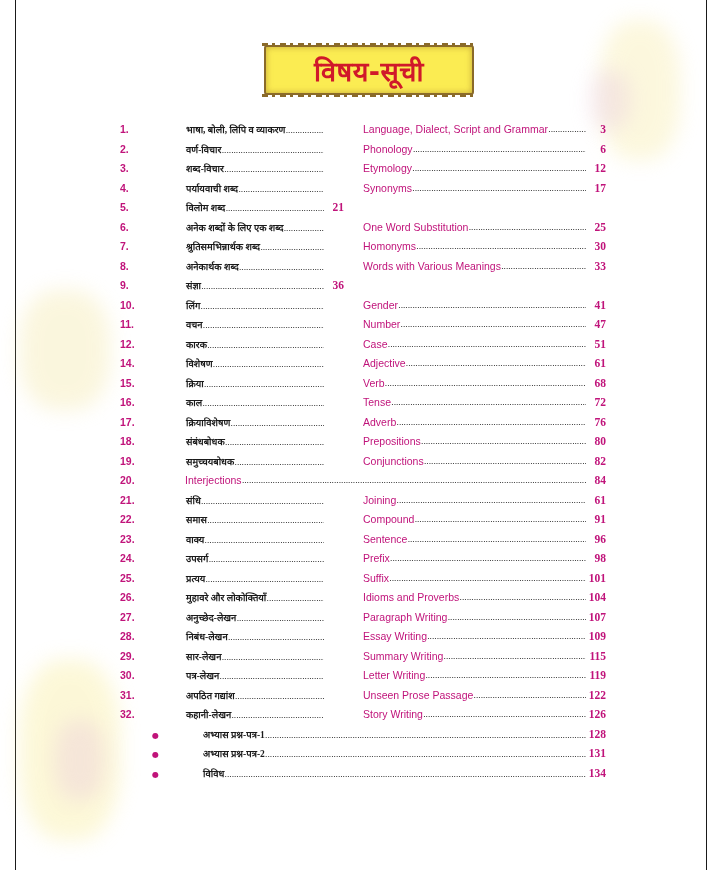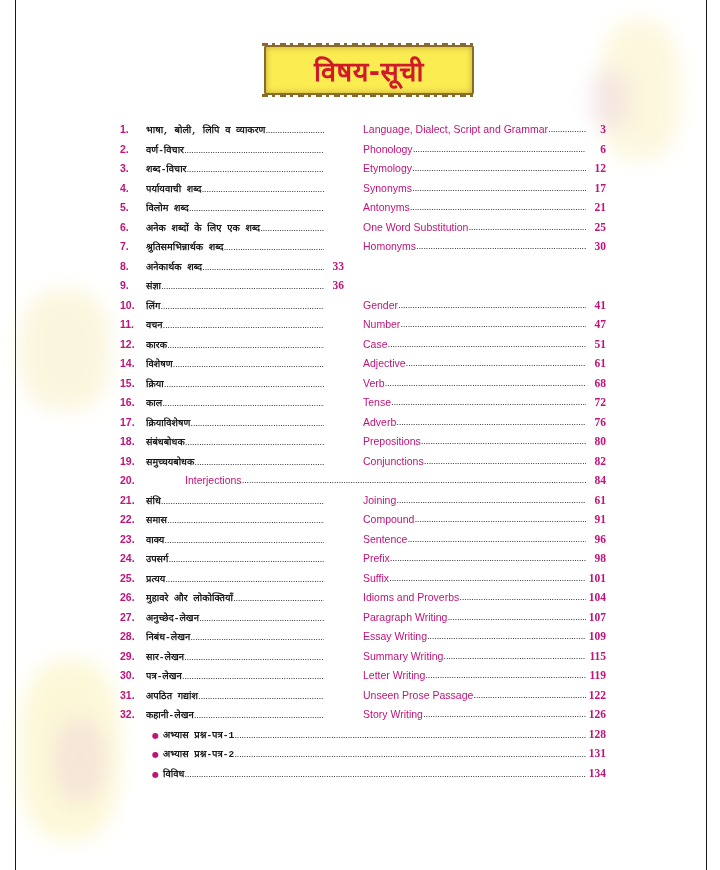--- a/index.html
+++ b/index.html
@@ -35,21 +35,21 @@
     position: absolute; left: 120px; top: 120px; width: 486px;
   }
   .row {
     display: flex; align-items: baseline; height: 19.5px; line-height: 19.5px; white-space: nowrap;
     font-size: 10.5px;
   }
   .num {
     width: 26px; color: #c0137a; font-weight: bold; font-family: "Liberation Sans", sans-serif; font-size: 10.5px;
   }
   .hi {
-    color: #1a1a1a; font-weight: bold; font-family: Liberation Mono, monospace; font-size: 9.5px;
+    color: #1a1a1a; font-weight: bold; font-family: Liberation Serif, serif; font-size: 9.5px; margin-left: 40px;
   }
   .hi-col { width: 178px; display: flex; overflow: hidden; }
   .dots {
     flex: 1; overflow: hidden; color: #333; font-size: 9px; letter-spacing: -0.5px;
   }
   .dots::after { content: "................................................................................................................................................................................................................"; }
   .en {
     color: #c0137a; font-family: "Liberation Sans", sans-serif; font-size: 10.5px;
   }
   .en-col { flex: 1; display: flex; overflow: hidden; padding-left: 39px; }
@@ -123,24 +123,20 @@
           <span class="dots"></span>
         </span>
         <span class="pg">17</span>
       </div>
       <div class="row">
         <span class="num">5.</span>
         <span class="hi-col">
           <span class="hi">विलोम शब्द</span>
           <span class="dots"></span>
         </span>
-        <span class="en-col">
-          <span class="en">Antonyms</span>
-          <span class="dots"></span>
-        </span>
         <span class="pg">21</span>
       </div>
       <div class="row">
         <span class="num">6.</span>
         <span class="hi-col">
           <span class="hi">अनेक शब्दों के लिए एक शब्द</span>
           <span class="dots"></span>
         </span>
         <span class="en-col">
           <span class="en">One Word Substitution</span>
@@ -157,20 +153,24 @@
         <span class="en-col">
           <span class="en">Homonyms</span>
           <span class="dots"></span>
         </span>
         <span class="pg">30</span>
       </div>
       <div class="row">
         <span class="num">8.</span>
         <span class="hi-col">
           <span class="hi">अनेकार्थक शब्द</span>
+          <span class="dots"></span>
+        </span>
+        <span class="en-col">
+          <span class="en">Words with Various Meanings</span>
           <span class="dots"></span>
         </span>
         <span class="pg">33</span>
       </div>
       <div class="row">
         <span class="num">9.</span>
         <span class="hi-col">
           <span class="hi">संज्ञा</span>
           <span class="dots"></span>
         </span>

